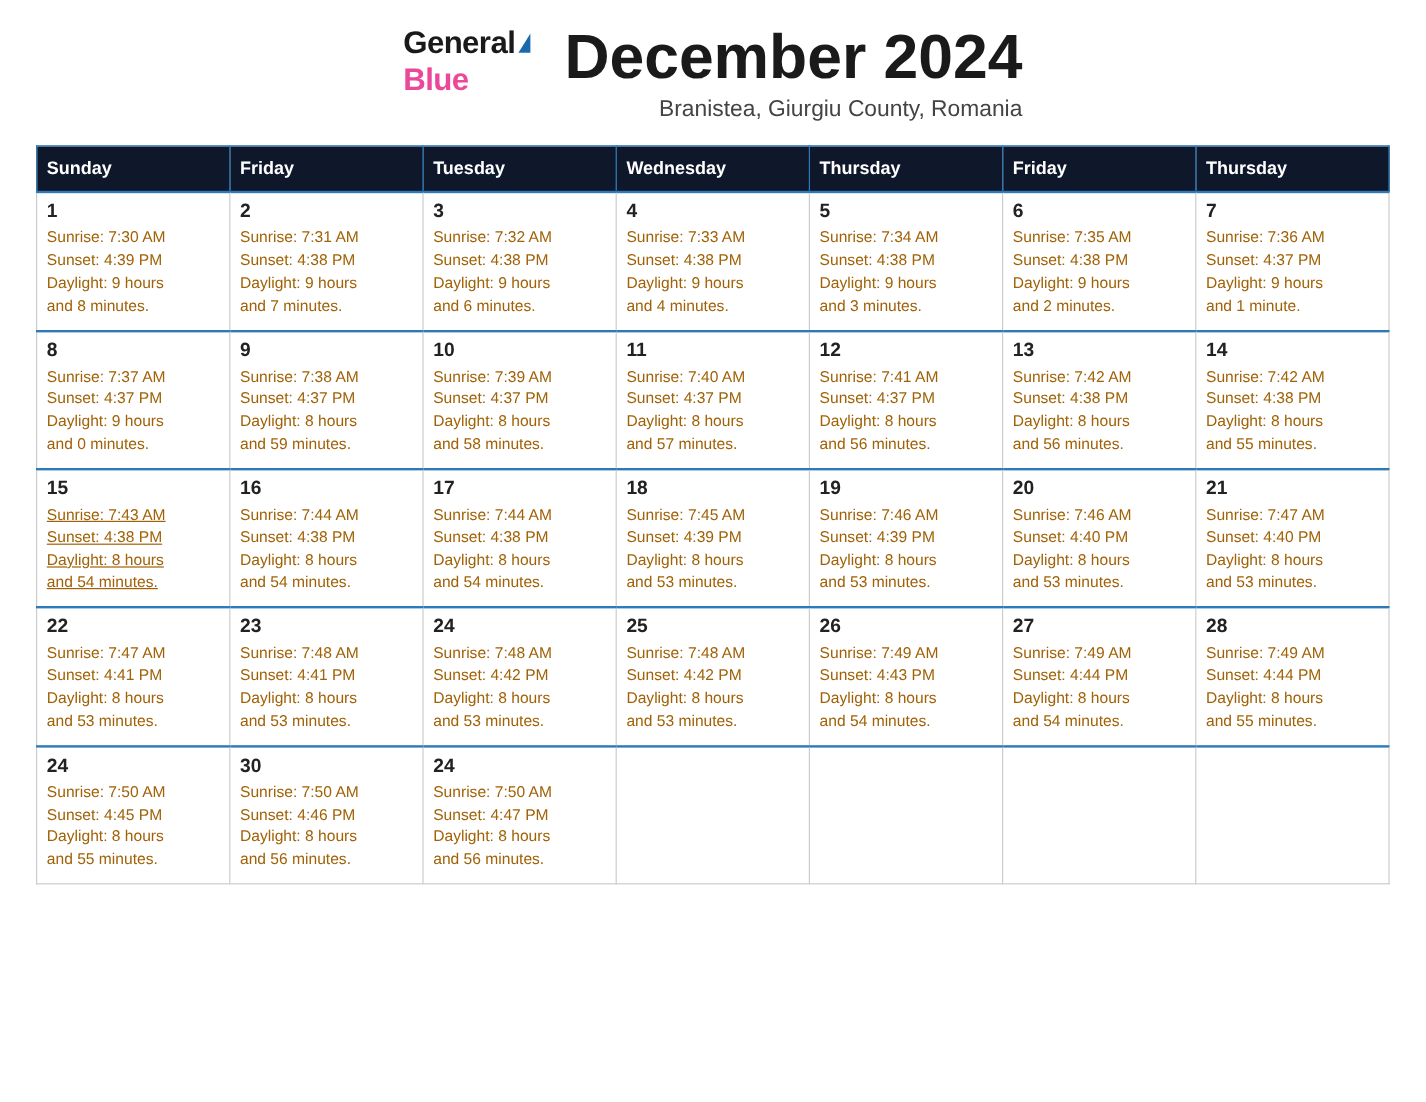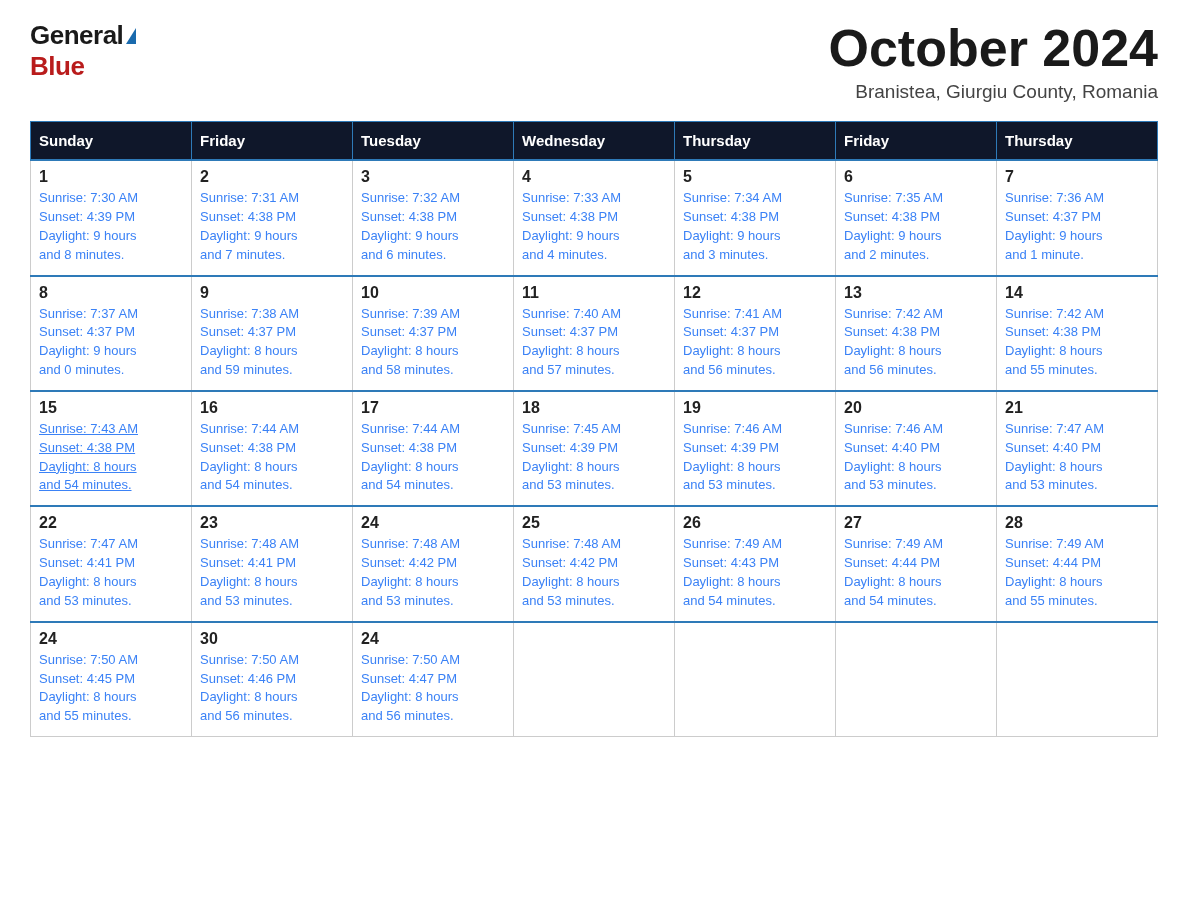--- a/index.html
+++ b/index.html
@@ -5,40 +5,40 @@
     * { margin: 0; padding: 0; box-sizing: border-box; }
     body {
       font-family: Arial, sans-serif;
       background: #fff;
       width: 1188px;
       min-height: 918px;
       padding: 20px 30px;
     }
     .header {
       display: flex;
-      justify-content: space-between;
+      justify-content: center;
       align-items: flex-start;
       margin-bottom: 18px;
       gap: 28px;
     }
     .logo {
       display: flex;
       flex-direction: column;
       align-items: flex-start;
     }
     .logo-general {
       font-size: 26px;
       font-weight: bold;
       color: #1a1a1a;
       letter-spacing: -0.5px;
     }
     .logo-blue {
       font-size: 26px;
       font-weight: bold;
-      color: #b91c1c;
+      color: #ec4899;
       letter-spacing: -0.5px;
     }
     .logo-triangle {
       display: inline-block;
       width: 0;
       height: 0;
       border-left: 10px solid transparent;
       border-bottom: 16px solid #1a6aad;
       margin-left: 3px;
       vertical-align: middle;
@@ -83,21 +83,21 @@
     }
     .day-num {
       font-size: 16px;
       font-weight: bold;
       margin-bottom: 3px;
       display: block;
     }
     .day-info {
       font-size: 13px;
       line-height: 1.45;
-      color: #3b82f6;
+      color: #a16207;
     }
     tbody tr td.empty {
       background: #fff;
       border-top: 2px solid #2e7ab8;
     }
     .logo-line1 {
       display: flex;
       align-items: center;
     }
   </style>
@@ -106,21 +106,21 @@
 
 <div class="header">
   <div class="logo">
     <div class="logo-line1">
       <span class="logo-general">General</span>
       <span class="logo-triangle"></span>
     </div>
     <span class="logo-blue">Blue</span>
   </div>
   <div class="title-block">
-    <div class="main-title">October 2024</div>
+    <div class="main-title">December 2024</div>
     <div class="subtitle">Branistea, Giurgiu County, Romania</div>
   </div>
 </div>
 
 <table>
   <thead>
     <tr id="header-row">
         <th>Sunday</th>
         <th>Friday</th>
         <th>Tuesday</th>

